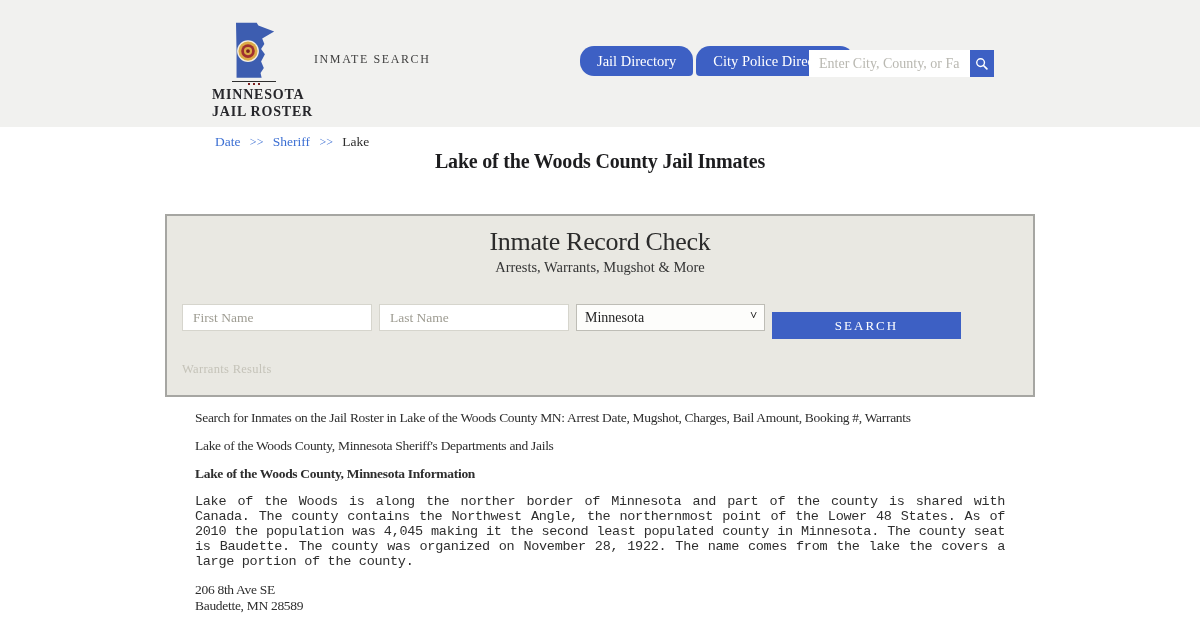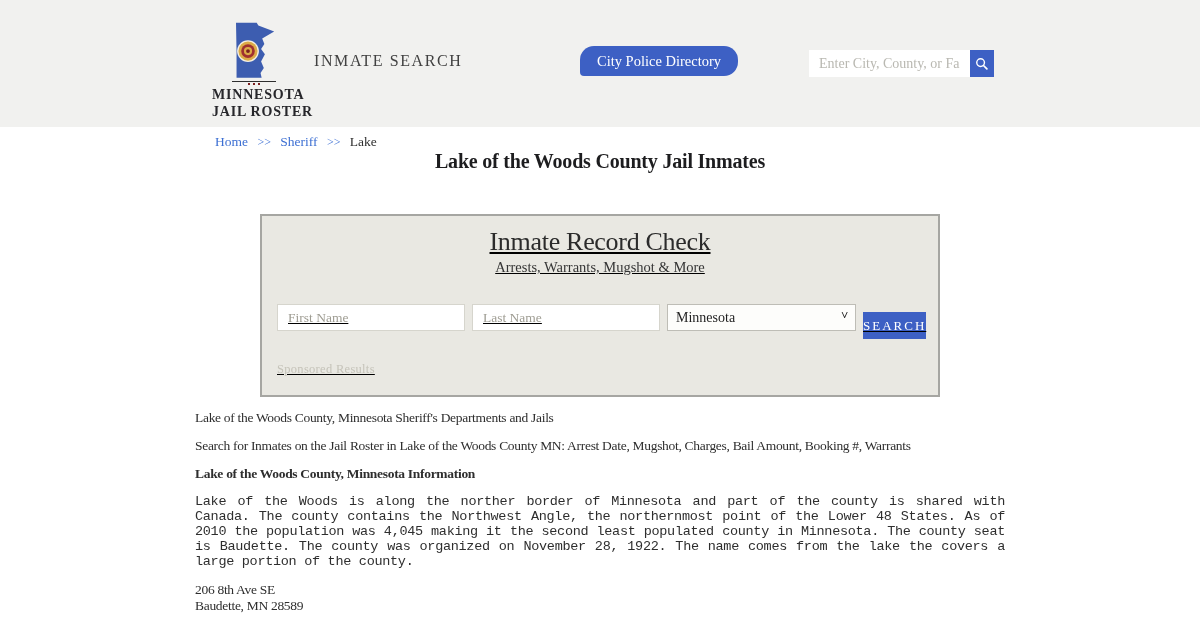--- a/index.html
+++ b/index.html
@@ -10,21 +10,21 @@
   .header { position: relative; width: 1200px; height: 127px; background: #f1f1ef; }
 
   .logo { position: absolute; left: 212px; top: 20px; width: 84px; text-align: center; cursor: pointer; }
   .logo-art { height: 60px; position: relative; }
   .logo-divider { width: 44px; margin: 1px auto 2px; border-top: 1px solid #2e2e2e;
     position: relative; height: 4px; display: flex; justify-content: center; gap: 3px; padding-top: 1px; }
   .logo-divider i { width: 2px; height: 2px; background: #7a1e1e; display: inline-block; }
   .logo-text { font-size: 14px; font-weight: 700; letter-spacing: 0.8px; color: #27272b;
     line-height: 1.18; white-space: nowrap; }
 
-  .nav-inmate-search { position: absolute; left: 314px; top: 52px; font-size: 16px;
+  .nav-inmate-search { position: absolute; left: 314px; top: 52px; font-size: 12px;
     letter-spacing: 1.6px; color: #414141; cursor: pointer; }
 
   .dir-buttons { position: absolute; left: 580px; top: 46px; display: flex; gap: 3px; }
   .dir-btn { background: #3d60c4; color: #ffffff; font-family: "Liberation Serif", serif;
     font-size: 14.5px; height: 30px; padding: 0 17px; border: none; cursor: pointer;
     display: flex; align-items: center; }
   .dir-btn.left  { border-radius: 14px 14px 4px 14px; }
   .dir-btn.right { border-radius: 14px 14px 14px 4px; }
 
   .header-search { position: absolute; left: 809px; top: 50px; display: flex; height: 27px; }
@@ -38,22 +38,22 @@
   .main-col { width: 810px; margin: 0 auto; }
   .breadcrumb { margin-top: 7px; padding-left: 20px; font-size: 13.5px; color: #333; }
   .breadcrumb .lnk { color: #3c6fd3; text-decoration: none; cursor: pointer; }
   .breadcrumb .sep { color: #3c6fd3; margin: 0 6px; font-size: 12px; }
   .breadcrumb .cur { color: #2f2f2f; }
 
   .page-title { text-align: center; font-size: 20px; font-weight: 700;
     color: #1d1d1f; letter-spacing: -0.2px; }
 
   
-  .panel { width: 680px; height: 183px; margin: 41px auto 0; background: #e9e8e2;
-    border: 2px solid #a6a6a2; padding: 11px 15px 0; text-decoration: underline; }
+  .panel { width: 870px; height: 183px; margin: 41px auto 0; background: #e9e8e2;
+    border: 2px solid #a6a6a2; padding: 11px 15px 0; }
   .panel-title { text-align: center; font-size: 26px; font-weight: 400; color: #2b2b2b;
     letter-spacing: -0.3px; }
   .panel-sub { text-align: center; font-size: 14.5px; color: #353535; margin-top: 2px; }
 
   .form-row { display: flex; gap: 7px; margin-top: 28px; }
   .form-row input[type="text"] { width: 190px; height: 27px; border: 1px solid #d6d5cd;
     background: #ffffff; padding: 0 10px; font-family: "Liberation Serif", serif;
     font-size: 13.5px; color: #444; outline: none; }
   .form-row input::placeholder { color: #9e9c92; }
   .state-wrap { position: relative; width: 189px; }
@@ -98,37 +98,38 @@
         <i></i>
         <i></i>
       </div>
     <div class="logo-text">MINNESOTA</div>
     <div class="logo-text">JAIL ROSTER</div>
   </div>
 
   <div class="nav-inmate-search">INMATE SEARCH</div>
 
   <div class="dir-buttons">
+    <button class="dir-btn left">Jail Directory</button>
     <button class="dir-btn right">City Police Directory</button>
   </div>
 
   <div class="header-search">
     <input type="text" placeholder="Enter City, County, or Facility" style="">
     <button class="hs-btn">
       <svg width="14" height="14" viewBox="0 0 20 20">
         <circle cx="8" cy="8" r="5.5" fill="none" stroke="#ffffff" stroke-width="2"></circle>
         <line x1="12.5" y1="12.5" x2="17" y2="17" stroke="#ffffff" stroke-width="2.5" stroke-linecap="round"></line>
       </svg>
     </button>
   </div>
 </div>
 
 <div class="main-col">
   <div class="breadcrumb">
-    <span class="lnk">Home</span>
+    <span class="lnk">Date</span>
     <span class="sep">&gt;&gt;</span>
     <span class="lnk">Sheriff</span>
     <span class="sep">&gt;&gt;</span>
     <span class="cur">Lake</span>
   </div>
 
   <h1 class="page-title">Lake of the Woods County Jail Inmates</h1>
 </div>
 
 <div class="panel">
@@ -140,25 +141,25 @@
     <input type="text" placeholder="Last Name" style="">
     <span class="state-wrap">
       <select>
         <option>Minnesota</option>
       </select>
       <span class="chev">˅</span>
     </span>
     <button class="search-btn">SEARCH</button>
   </div>
 
-  <div class="sponsored">Sponsored Results</div>
+  <div class="sponsored">Warrants Results</div>
 </div>
 
 <div class="content">
+  <p class="blk">Search for Inmates on the Jail Roster in Lake of the Woods County MN: Arrest Date, Mugshot, Charges, Bail Amount, Booking #, Warrants</p>
   <p class="blk">Lake of the Woods County, Minnesota Sheriff's Departments and Jails</p>
-  <p class="blk">Search for Inmates on the Jail Roster in Lake of the Woods County MN: Arrest Date, Mugshot, Charges, Bail Amount, Booking #, Warrants</p>
   <p class="blk bold">Lake of the Woods County, Minnesota Information</p>
   <p class="blk just">Lake of the Woods is along the norther border of Minnesota and part of the county is shared with Canada. The county contains the Northwest Angle, the northernmost point of the Lower 48 States. As of 2010 the population was 4,045 making it the second least populated county in Minnesota. The county seat is Baudette. The county was organized on November 28, 1922. The name comes from the lake the covers a large portion of the county.</p>
   <div class="addr">
     <div>206 8th Ave SE</div>
     <div>Baudette, MN 28589</div>
   </div>
 </div>
 
 </body></html>

